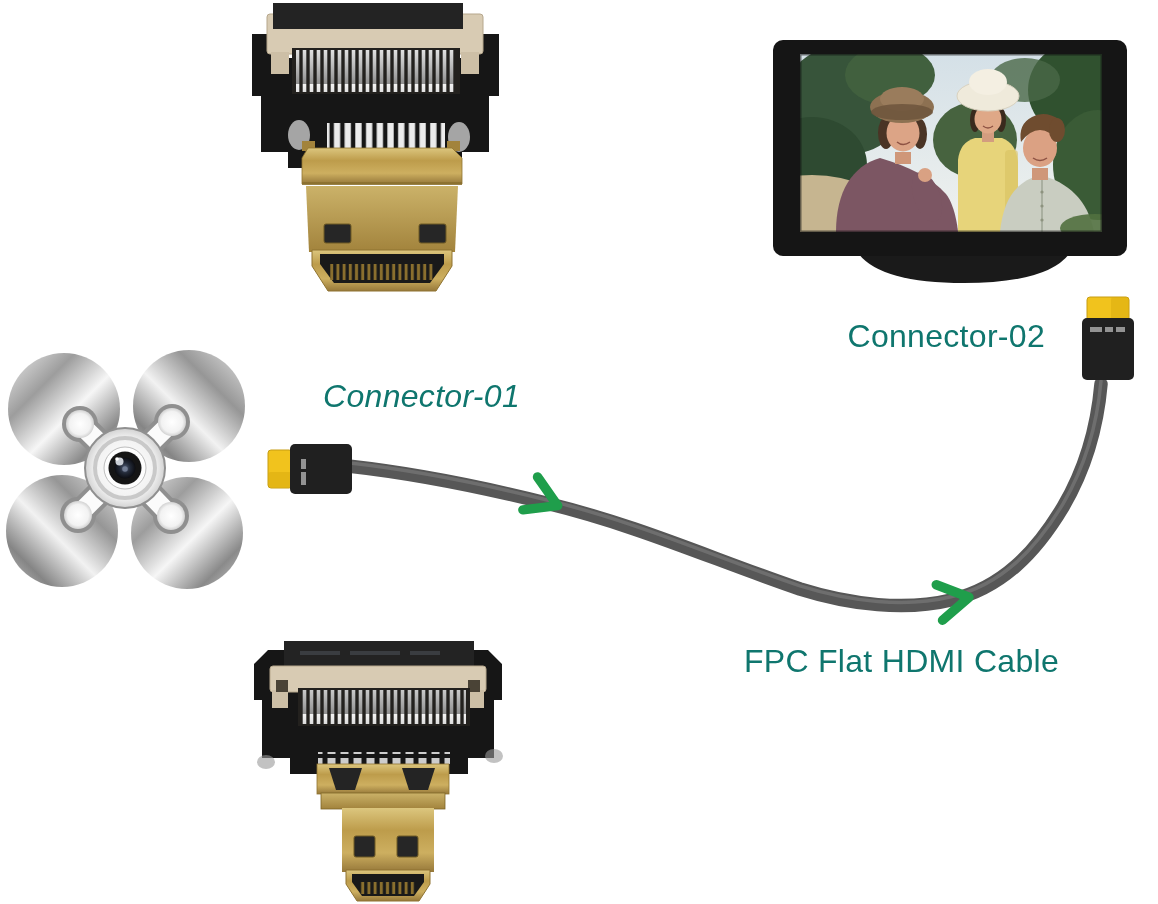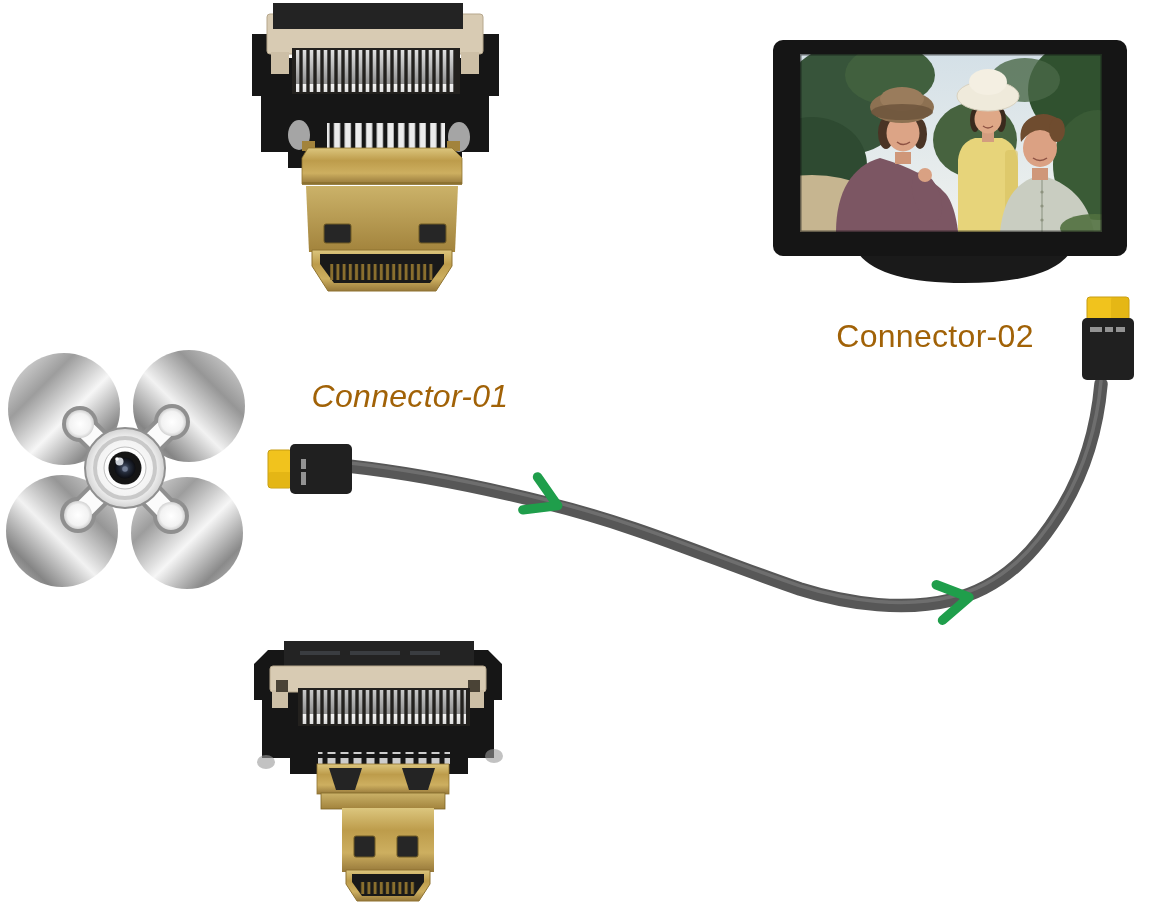--- a/index.html
+++ b/index.html
@@ -2,22 +2,22 @@
 <html><head>
 <meta charset="utf-8">
 <style>
   html,body { margin:0; padding:0; background:#ffffff; }
   .stage {
     position:relative; width:1158px; height:904px; background:#ffffff;
     overflow:hidden; font-family:"Liberation Sans", sans-serif;
   }
   .scene { position:absolute; left:0; top:0; }
   .label {
-    position:absolute; font-size:32px; font-weight:400; color:#a16207;
-    text-align:center; white-space:nowrap; line-height:1; letter-spacing:0.3px;
+    position:absolute; font-size:32px; font-weight:400; color:#0f766e;
+    text-align:right; white-space:nowrap; line-height:1; letter-spacing:0.3px;
   }
   #lbl-connector1 { left:300px; top:380px; width:220px;font-style:italic; }
   #lbl-connector2 { left:825px; top:320px; width:220px; }
   #lbl-cable      { left:703px; top:645px; width:356px; }
 </style>
 </head>
 <body>
 
 <div class="stage">
 
@@ -258,14 +258,15 @@
       <rect x="397" y="836" width="21" height="21" rx="2" fill="#262626" stroke="#6f5a24" stroke-width="1"></rect>
       <polygon points="346,870 430,870 430,884 419,901 357,901 346,884" fill="url(#goldV)" stroke="#8f7330" stroke-width="1"></polygon>
       <polygon points="352,874 424,874 424,882 414,896 362,896 352,882" fill="#191919"></polygon>
       <rect x="360" y="882" width="56" height="12" fill="url(#patTeeth)"></rect>
     </g>
   </g>
 </svg>
 
 <div class="label" id="lbl-connector1">Connector-01</div>
 <div class="label" id="lbl-connector2">Connector-02</div>
+<div class="label" id="lbl-cable">FPC Flat HDMI Cable</div>
 
 </div>
 
 </body></html>

